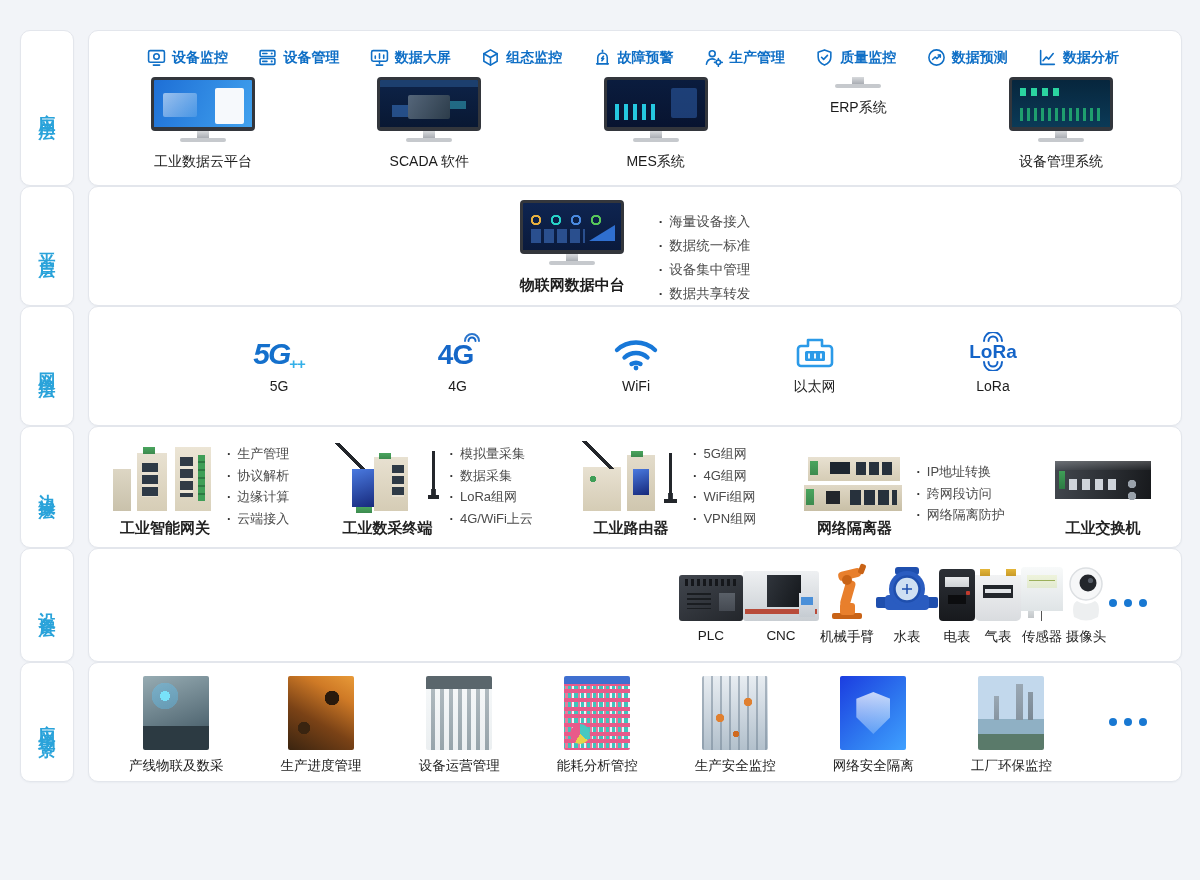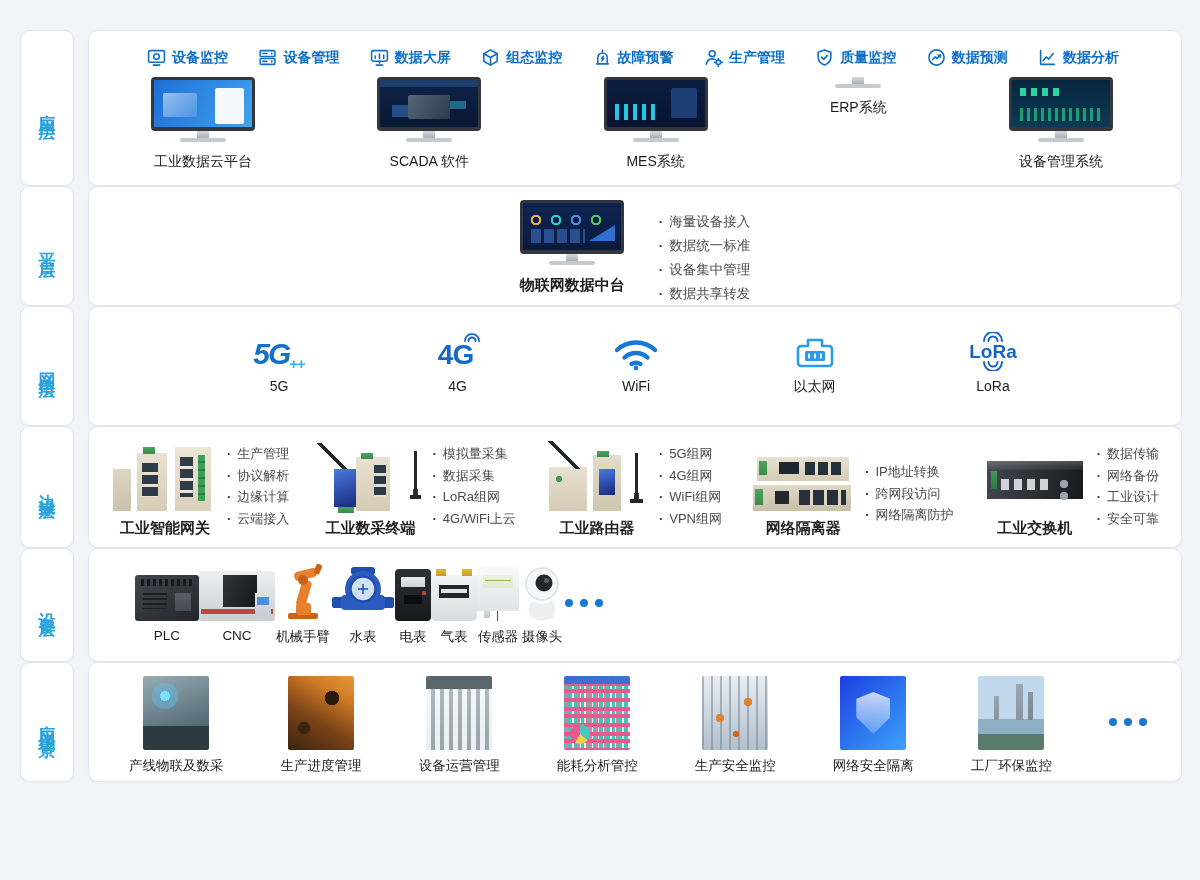--- a/index.html
+++ b/index.html
@@ -118,21 +118,21 @@
   .e-switch{background:
     linear-gradient(#3f9e57,#2c7a42) 12px 30px/6px 18px,
     repeating-linear-gradient(90deg,#cfd4da 0 8px,transparent 8px 13px) 22px 38px/52px 11px,
     radial-gradient(circle at 5px 5px,#9aa2ab 4px,transparent 4.5px) 80px 38px/10px 10px,
     radial-gradient(circle at 5px 5px,#9aa2ab 4px,transparent 4.5px) 80px 50px/10px 10px,
     linear-gradient(rgba(255,255,255,.22),rgba(255,255,255,.04)) 8px 20px/96px 9px,
     linear-gradient(100deg,#43484f,#17191c) 8px 20px/96px 38px;
     background-repeat:no-repeat}
 
   
-  .dev-row{display:flex;justify-content:flex-start;padding:12px 34px 0 46px}
+  .dev-row{display:flex;justify-content:flex-end;padding:12px 34px 0 46px}
   .dev-item{display:flex;flex-direction:column;align-items:center}
   .dev-art{height:60px;display:flex;align-items:flex-end;justify-content:center;margin-bottom:7px}
   .dev-label{font-size:13.5px;color:#1c1c1c;white-space:nowrap}
   .d-plc{width:64px;height:46px;border-radius:3px;background:
     repeating-linear-gradient(90deg,#15171b 0 3px,transparent 3px 6px) 6px 4px/52px 7px,
     linear-gradient(#5a6068,#454a52) 40px 18px/16px 18px,
     repeating-linear-gradient(#1a1d21 0 2px,transparent 2px 5px) 8px 18px/24px 16px,
     linear-gradient(150deg,#41464e,#23262b);
     background-repeat:no-repeat}
   .d-cnc{width:76px;height:50px;border-radius:3px;background:
@@ -501,26 +501,20 @@
             <li>IP地址转换</li>
             <li>跨网段访问</li>
             <li>网络隔离防护</li>
           </ul>
         </div>
         <div class="edge-group">
           <div class="edge-left">
             <div class="e-img e-switch"></div>
             <div class="edge-name">工业交换机</div>
           </div>
-          <ul class="bullets">
-            <li>数据传输</li>
-            <li>网络备份</li>
-            <li>工业设计</li>
-            <li>安全可靠</li>
-          </ul>
         </div>
       </div>
     </div>
   </div>
 
   <div class="row" style="height:114px">
     <div class="side-label">
         <span>设备层</span>
       </div>
     <div class="panel">

